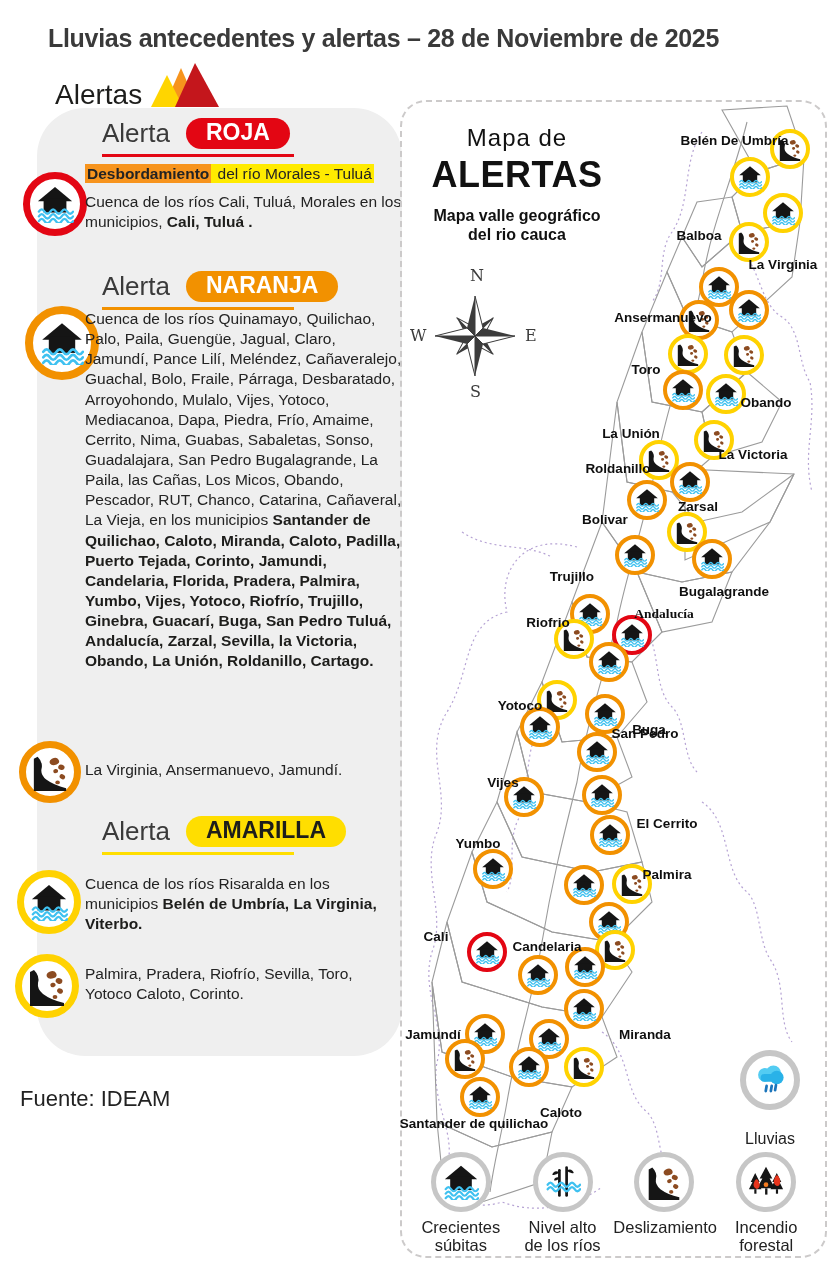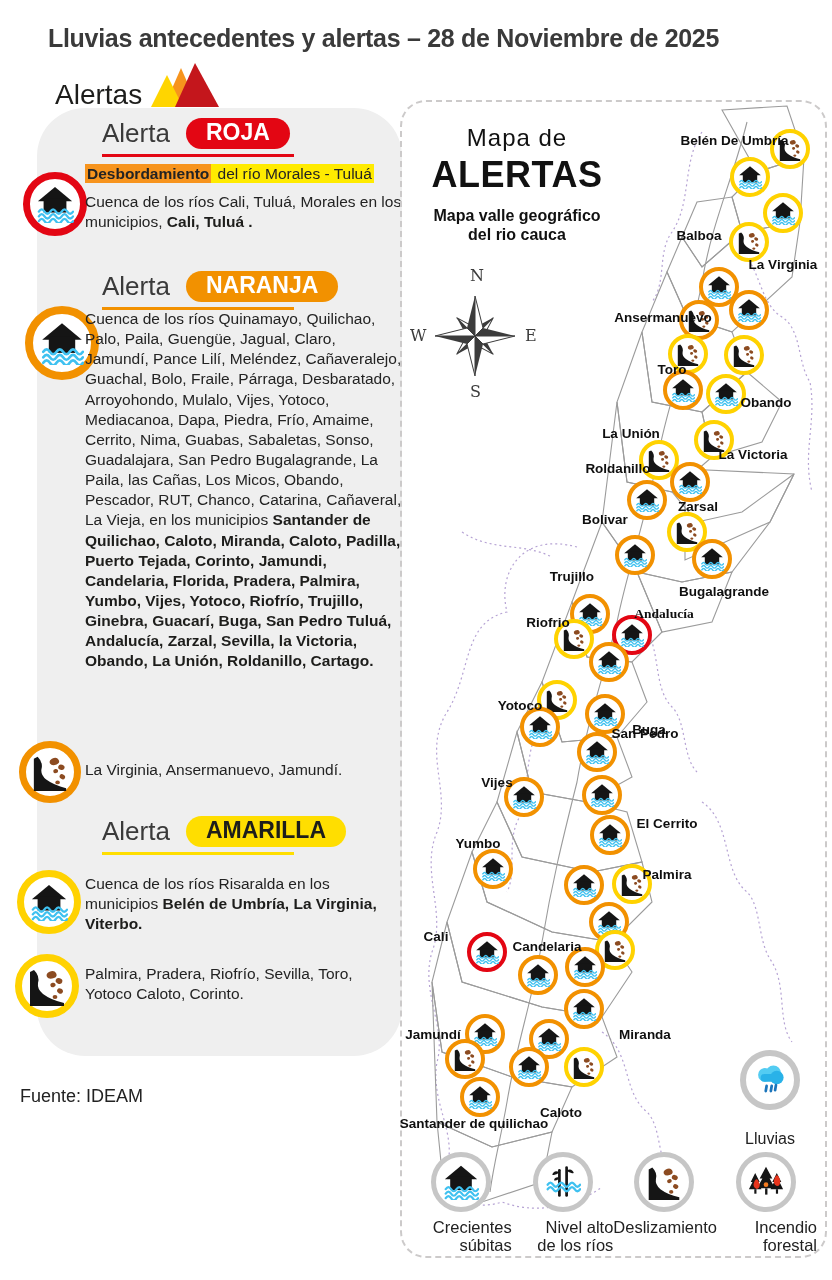--- a/index.html
+++ b/index.html
@@ -25,21 +25,21 @@
   .hrule.r{background:var(--red);} .hrule.o{background:var(--orange);} .hrule.y{background:var(--yellow-badge);}
 
   .alert-icon{position:absolute;border-radius:50%;background:#fff;box-sizing:border-box;
               display:flex;align-items:center;justify-content:center;}
   .txt{position:absolute;left:48px;font-size:15.5px;line-height:1.3;color:#232323;width:318px;}
   .txt p{margin:0 0 8px 0;}
   .txt b{color:#1d1d1b;}
   .hl-o{background:var(--hl-orange);font-weight:800;padding:1px 2px;}
   .hl-y{background:var(--hl-yellow);padding:1px 2px;}
 
-  .source{position:absolute;left:20px;top:1086px;font-size:18px;color:#222;}
+  .source{position:absolute;left:20px;top:1086px;font-size:22px;color:#222;}
 
   
   .map-panel{position:absolute;left:400px;top:100px;width:427px;height:1158px;border:2px dashed #cccaca;
              border-radius:26px;box-sizing:border-box;}
   .map-canvas{position:absolute;left:0;top:0;width:427px;height:1158px;}
   .map-bg{position:absolute;left:0;top:0;}
   .map-title{position:absolute;left:8px;top:22px;width:214px;text-align:center;color:#111;}
   .map-title .t1{font-size:24px;font-weight:400;letter-spacing:1px;}
   .map-title .t2{font-size:36px;font-weight:800;letter-spacing:0.5px;margin-top:2px;}
   .map-title .t3{font-size:16px;font-weight:700;margin-top:10px;line-height:1.2;}
@@ -52,21 +52,21 @@
   .marker.lv-red{border-color:var(--red);}
   .marker.lv-orange{border-color:var(--orange);}
   .marker.lv-yellow{border-color:var(--yellow);}
 
   .rain-circle{position:absolute;left:368px;top:978px;width:60px;height:60px;border-radius:50%;
                border:6px solid var(--gray-ring);background:#fff;box-sizing:border-box;transform:translate(-50%,-50%);
                display:flex;align-items:center;justify-content:center;}
   .rain-label{position:absolute;left:368px;top:1028px;transform:translate(-50%,0);font-size:16px;color:#222;}
 
   .legend-row{position:absolute;left:0;right:0;top:1050px;display:flex;justify-content:space-between;padding:0 8px;}
-  .legend-item{width:102px;text-align:right;}
+  .legend-item{width:102px;text-align:center;}
   .legend-circle{width:60px;height:60px;border-radius:50%;border:5px solid var(--gray-ring);background:#fff;
                  box-sizing:border-box;margin:0 auto;display:flex;align-items:center;justify-content:center;}
   .legend-label{margin-top:6px;font-size:16.5px;line-height:1.12;color:#222;}
 </style>
 </head>
 <body>
 
 <div class="page">
 
   <div class="main-title">Lluvias antecedentes y alertas – 28 de Noviembre de 2025</div>
@@ -726,35 +726,35 @@
       <path d="M3 28 q3 -4.5 6 0 t6 0 t6 0 t6 0 t6 0 t6 0"></path>
               <path d="M3 33 q3 -4.5 6 0 t6 0 t6 0 t6 0 t6 0 t6 0"></path>
               <path d="M3 38 q3 -4.5 6 0 t6 0 t6 0 t6 0 t6 0 t6 0"></path>
     </g>
           </svg>
         </div>
         <span class="town" style="left: 322px; top: 38px; padding-left: 21px;">Belén De Umbría</span>
         <span class="town" style="left: 297px; top: 133px;">Balboa</span>
         <span class="town" style="left: 381px; top: 162px;">La Virginia</span>
         <span class="town" style="left: 261px; top: 194px; margin-top: 21px;">Ansermanuevo</span>
-        <span class="town" style="left: 270px; top: 267px;">Toro</span>
+        <span class="town" style="left: 244px; top: 267px;">Toro</span>
         <span class="town" style="left: 364px; top: 300px;">Obando</span>
         <span class="town" style="left: 229px; top: 331px;">La Unión</span>
         <span class="town" style="left: 351px; top: 352px;">La Victoria</span>
         <span class="town" style="left: 216px; top: 366px;">Roldanillo</span>
         <span class="town" style="left: 296px; top: 404px;">Zarsal</span>
         <span class="town" style="left: 203px; top: 417px;">Bolivar</span>
         <span class="town" style="left: 170px; top: 474px;">Trujillo</span>
         <span class="town" style="left: 300px; top: 489px; padding-left: 44px;">Bugalagrande</span>
         <span class="town" style="left: 262px; top: 512px; font-family: Liberation Serif, serif;">Andalucía</span>
         <span class="town" style="left: 146px; top: 520px;">Riofrio</span>
         <span class="town" style="left: 243px; top: 591px; margin-top: 40px;">San Pedro</span>
         <span class="town" style="left: 118px; top: 603px;">Yotoco</span>
         <span class="town" style="left: 247px; top: 627px;">Buga</span>
-        <span class="town" style="left: 95px; top: 680px;">Vijes</span>
+        <span class="town" style="left: 101px; top: 680px;">Vijes</span>
         <span class="town" style="left: 265px; top: 721px;">El Cerrito</span>
         <span class="town" style="left: 76px; top: 741px;">Yumbo</span>
         <span class="town" style="left: 265px; top: 772px;">Palmira</span>
         <span class="town" style="left: 34px; top: 834px;">Cali</span>
         <span class="town" style="left: 145px; top: 844px;">Candelaria</span>
         <span class="town" style="left: 31px; top: 932px;">Jamundí</span>
         <span class="town" style="left: 243px; top: 932px;">Miranda</span>
         <span class="town" style="left: 159px; top: 1010px;">Caloto</span>
         <span class="town" style="left: 72px; top: 1021px;">Santander de quilichao</span>
       </div>

